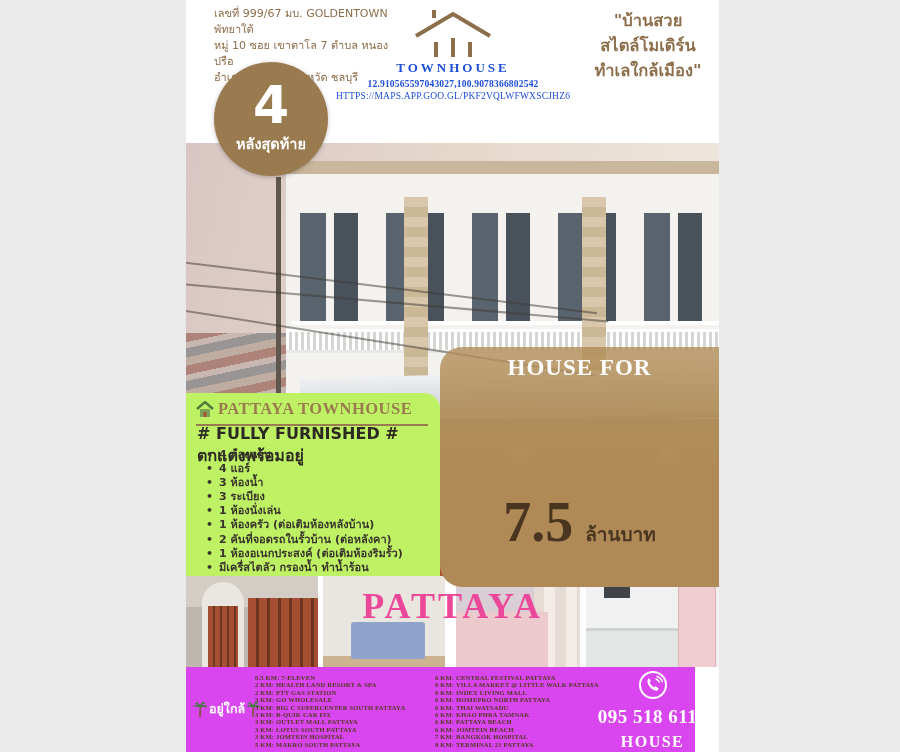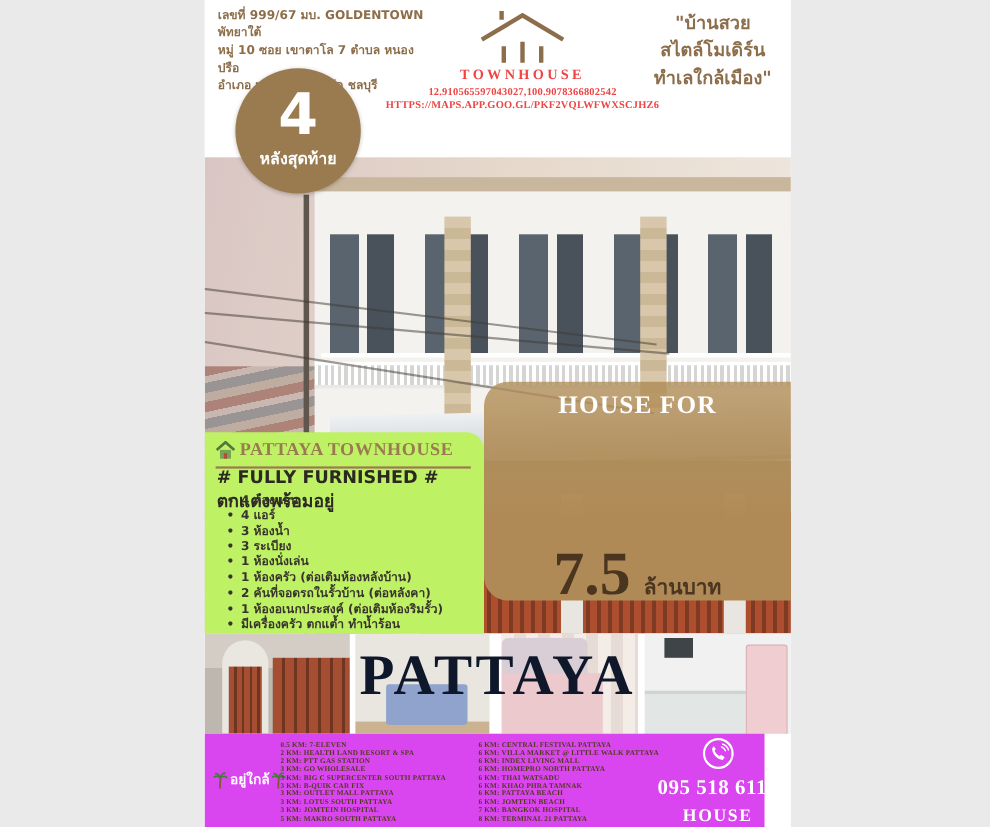--- a/index.html
+++ b/index.html
@@ -2,27 +2,27 @@
 <html><head>
 <meta charset="utf-8">
 <style>
   html,body{margin:0;padding:0;}
   body{font-family:"DejaVu Sans",sans-serif;}
   .stage{position:relative;width:900px;height:752px;background:#eaeaea;overflow:hidden;}
   .flyer{position:absolute;left:186px;top:0;width:533px;height:752px;background:#ffffff;overflow:hidden;}
   .abs{position:absolute;}
 
   
-  .address{left:12px;top:6px;width:190px;font-size:11px;font-weight:bold;line-height:16px;color:#8d6e4b;}
-  .logo-block{left:134px;top:8px;width:310px;text-align:center;color:#ef4444;}
+  .address{left:28px;top:6px;width:190px;font-size:11px;font-weight:normal;line-height:16px;color:#8d6e4b;}
+  .logo-block{left:112px;top:8px;width:310px;text-align:center;color:#1d4ed8;}
   .logo-house{display:block;margin:0 auto;}
   .brand{font-family:"Liberation Serif",serif;font-weight:bold;font-size:13px;letter-spacing:3px;margin-top:2px;}
   .map-label{font-size:11px;font-weight:bold;margin-top:3px;}
   .coords{font-family:"Liberation Serif",serif;font-size:9.5px;font-weight:bold;margin-top:3px;letter-spacing:.2px;}
-  .map-url{font-family:"Liberation Serif",serif;font-size:9.5px;font-weight:bold;margin-top:2px;letter-spacing:.2px;}
+  .map-url{font-family:"Liberation Serif",serif;font-size:9.5px;font-weight:normal;margin-top:2px;letter-spacing:.2px;}
   .tagline{right:10px;top:8px;width:122px;text-align:center;font-size:16.5px;font-weight:bold;line-height:25px;color:#8d6e4b;}
 
   
   .badge{left:28px;top:62px;width:114px;height:114px;border-radius:50%;background:#9a7b50;color:#fff;text-align:center;z-index:6;box-shadow:0 1px 4px rgba(0,0,0,.25);}
   .badge-number{font-size:52px;font-weight:bold;line-height:58px;margin-top:14px;}
   .badge-label{font-size:14.5px;font-weight:bold;margin-top:-2px;}
 
   
   .photo-main{left:0;top:143px;width:533px;height:433px;background:linear-gradient(100deg,#d9c6c4 0%,#e6d8cb 45%,#efe9e1 100%);overflow:hidden;}
   .roofs{left:0;top:190px;width:135px;height:243px;background:repeating-linear-gradient(168deg,#a5766b 0 9px,#c4b4ad 9px 15px,#8e8b8c 15px 24px,#b9a79b 24px 32px);opacity:.85;}
@@ -47,21 +47,21 @@
   .info-panel{left:0;top:393px;width:254px;height:183px;background:#bef264;border-top-right-radius:16px;z-index:4;}
   .info-head{left:10px;top:6px;width:238px;display:flex;align-items:center;gap:4px;}
   .info-title{font-family:"Liberation Serif",serif;font-weight:bold;font-size:16.5px;letter-spacing:.5px;color:#9a7b50;white-space:nowrap;}
   .rule{left:10px;top:31px;width:232px;height:2px;background:#9a7b50;}
   .furnished{left:11px;top:31px;font-size:16px;font-weight:bold;color:#2c2822;}
   .features{left:20px;top:55px;margin:0;padding:0;list-style:none;}
   .features li{font-size:11px;font-weight:bold;color:#38332c;line-height:14.1px;}
   .features li::before{content:"•";margin-right:6px;}
 
   
-  .sale-panel{left:254px;top:347px;width:279px;height:199px;border-radius:22px 0 0 22px;z-index:5;
+  .sale-panel{left:254px;top:347px;width:279px;height:240px;border-radius:22px 0 0 22px;z-index:5;
     background:linear-gradient(180deg,rgba(177,141,87,.78) 0px,rgba(177,141,87,.95) 85px,#b08a56 125px);}
   .sale-top{left:0;top:8px;width:279px;text-align:center;font-family:"Liberation Serif",serif;font-weight:bold;font-size:23px;color:#fff;letter-spacing:1px;}
   .sale-main{left:0;top:34px;width:279px;text-align:center;font-family:"Liberation Serif",serif;font-weight:bold;font-size:37px;color:#fff;letter-spacing:1px;}
   .sale-details{left:44px;top:94px;margin:0;padding:0;list-style:none;}
   .sale-details li{font-size:14.5px;font-weight:bold;color:#fff;line-height:23px;}
   .sale-details li::before{content:"•";margin-right:8px;}
   .price-row{left:0;top:146px;width:279px;display:flex;justify-content:center;align-items:baseline;gap:12px;color:#4a3520;}
   .price-number{font-family:"Liberation Serif",serif;font-weight:bold;font-size:56px;line-height:58px;}
   .price-unit{font-size:19px;font-weight:bold;}
 
@@ -75,21 +75,21 @@
   .ph2{left:137px;width:122px;background:#e9e5df;}
   .bed-blue{left:28px;top:46px;width:74px;height:37px;background:#8fa3cd;border-radius:3px;}
   .floor2{left:0;top:80px;width:122px;height:11px;background:#cbb392;}
   .ph3{left:270px;width:124px;background:repeating-linear-gradient(90deg,#f3ece7 0 11px,#e6dbd5 11px 22px);}
   .headboard{left:0;top:4px;width:78px;height:34px;background:#d9ced6;border-radius:6px 6px 0 0;}
   .bed-pink{left:0;top:36px;width:92px;height:55px;background:#ecc9cc;}
   .ph4{left:400px;width:133px;background:#f0f1f0;}
   .hood{left:18px;top:4px;width:26px;height:18px;background:#3f4448;}
   .counter{left:0;top:52px;width:92px;height:39px;background:#e2e6e5;border-top:3px solid #cfd4d3;}
   .fridge{left:92px;top:10px;width:36px;height:81px;background:#f0cdd0;border:1px solid #d8b2b6;border-radius:3px;}
-  .watermark{left:0;top:585px;width:533px;text-align:center;font-family:"Liberation Serif",serif;font-weight:bold;font-size:52px;letter-spacing:3px;color:#0f172a;z-index:3;}
+  .watermark{left:0;top:585px;width:533px;text-align:center;font-family:"Liberation Serif",serif;font-weight:bold;font-size:36px;letter-spacing:3px;color:#ec4899;z-index:3;}
 
   
   .footer{left:0;top:667px;width:509px;height:85px;background:#d946ef;z-index:2;}
   .nearby{left:8px;top:32px;display:flex;align-items:center;gap:2px;color:#fff;font-size:12.5px;font-weight:bold;}
   .dist{margin:0;padding:0;list-style:none;}
   .dist li{font-family:"Liberation Serif",serif;font-weight:bold;font-size:6.5px;line-height:7.4px;color:#523a1d;letter-spacing:.2px;white-space:nowrap;}
   .col1{left:69px;top:7px;}
   .col2{left:249px;top:7px;}
   .contact{left:400px;top:0;width:133px;text-align:center;color:#fff;}
   .phone-icon{margin-top:3px;}
@@ -165,21 +165,21 @@
       <div class="abs furnished"># FULLY FURNISHED # ตกแต่งพร้อมอยู่</div>
       <ul class="abs features">
           <li>4 ห้องนอน</li>
           <li>4 แอร์</li>
           <li>3 ห้องน้ำ</li>
           <li>3 ระเบียง</li>
           <li>1 ห้องนั่งเล่น</li>
           <li>1 ห้องครัว (ต่อเติมห้องหลังบ้าน)</li>
           <li>2 คันที่จอดรถในรั้วบ้าน (ต่อหลังคา)</li>
           <li>1 ห้องอเนกประสงค์ (ต่อเติมห้องริมรั้ว)</li>
-          <li>มีเครื่องครัว ตกแต้ำ ทำน้ำร้อน</li>
+          <li>มีเครื่สไตลัว กรองน้ำ ทำน้ำร้อน</li>
         </ul>
     </div>
 
     <div class="abs sale-panel">
       <div class="abs sale-top">HOUSE FOR</div>
       <div class="abs price-row">
         <span class="price-number">7.5</span>
         <span class="price-unit">ล้านบาท</span>
       </div>
     </div>

